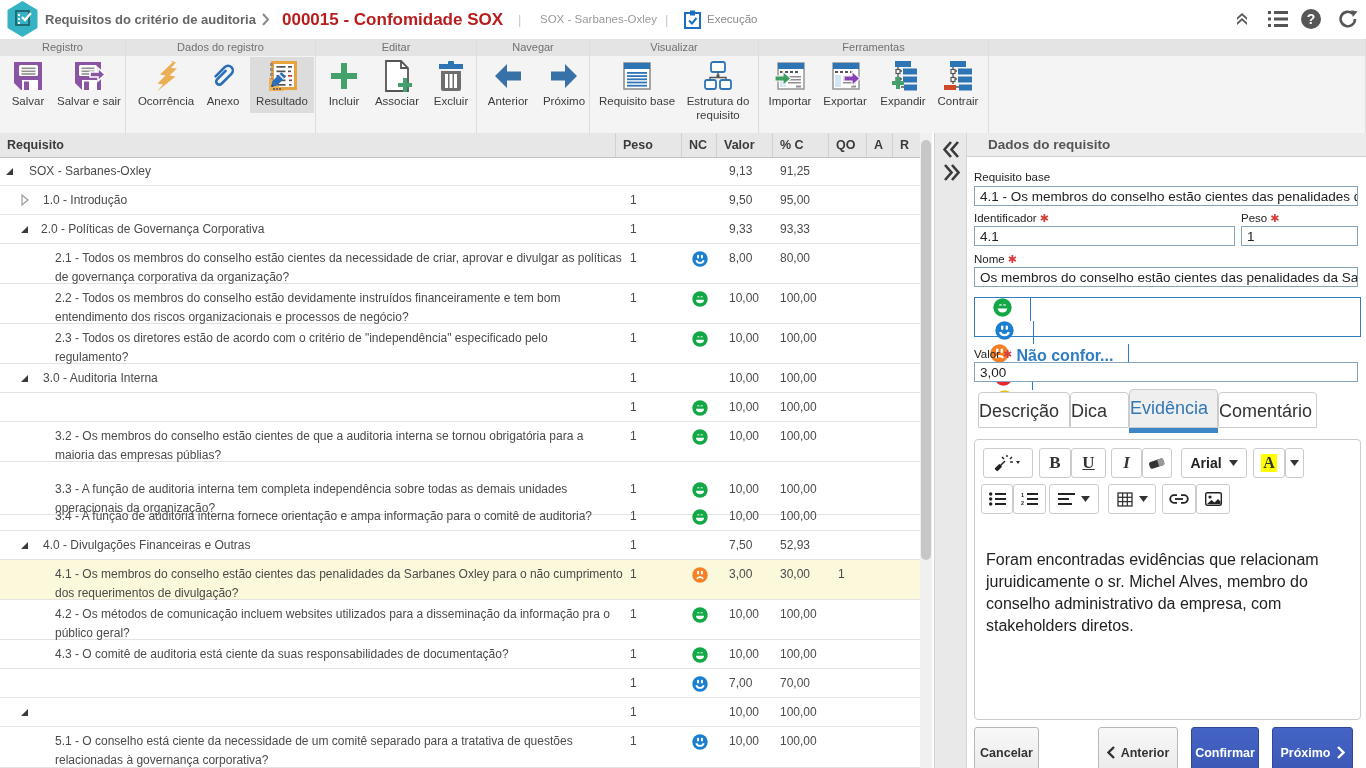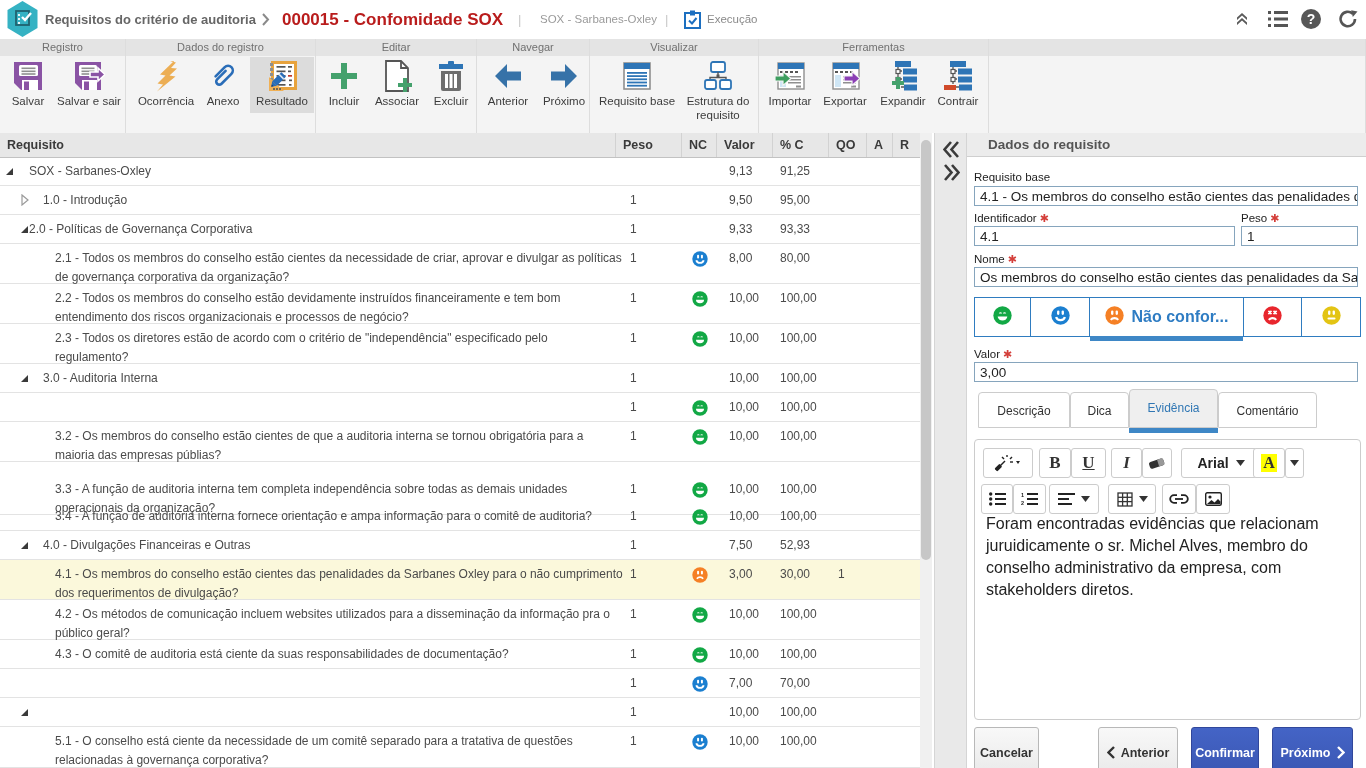--- a/index.html
+++ b/index.html
@@ -42,34 +42,34 @@
 
   
   #gutter { position:absolute; left:934px; top:133px; width:32px; height:635px; background:#e9e9e9; border-left:1px solid #d5d5d5; }
   #panel { position:absolute; left:966px; top:133px; width:400px; height:635px; background:#fff; border-left:1px solid #d5d5d5; }
   #phead { position:absolute; left:0; top:0; width:400px; height:24px; background:#ececec; border-bottom:1px solid #cfcfcf; font-size:13.5px; font-weight:bold; color:#555; line-height:24px; padding-left:21px; }
   .flabel { position:absolute; font-size:11.5px; color:#222; white-space:nowrap; }
   .req { color:#d43f3a; font-size:11px; margin-left:3px; }
   .finput { position:absolute; border:1px solid #86a5bd; background:#fff; font-size:13.5px; color:#222; padding:1px 5px 0; line-height:17px; white-space:nowrap; overflow:hidden; }
 
   
-  #smrow { position:absolute; left:7px; top:164px; width:387px; height:40px; border:1px solid #2f7cc0; display:flex; }
+  #smrow { position:absolute; left:7px; top:164px; width:387px; height:40px; border:1px solid #2f7cc0; display:flex;flex-direction:column; }
   .smcell { border-right:1px solid #2f7cc0; display:flex; align-items:center; justify-content:center; gap:8px; position:relative; }
   .smcell:last-child { border-right:none; }
   .smsel { position:absolute; left:0; right:0; bottom:-5px; height:5px; background:#3e87c6; }
 
   
-  .tab { position:absolute; background:#fff; border:1px solid #ccc; border-radius:4px 4px 0 0; font-size:12px; color:#333; text-align:center; }
+  .tab { position:absolute; background:#fff; border:1px solid #ccc; border-radius:4px 4px 0 0; font-size:18px; color:#333; text-align:left; }
   .tabact { background:#efefef; color:#3077b4; }
   .tabbar { position:absolute; height:4px; background:#3e87c6; }
 
   
   #editor { position:absolute; left:7px; top:306px; width:387px; height:281px; border:1px solid #ccc; border-radius:4px; background:#fff; }
   .ebtn { position:absolute; border:1px solid #ccc; background:#fff; border-radius:3px; display:flex; align-items:center; justify-content:center; }
-  .etext { position:absolute; left:11px; top:73px; font-size:16px; color:#222; line-height:22px; }
+  .etext { position:absolute; left:11px; top:109px; font-size:16px; color:#222; line-height:22px; }
 
   
   .btn { position:absolute; top:594px; height:51px; border-radius:3px; font-size:12.5px; font-weight:bold; display:flex; align-items:center; justify-content:center; }
   .btn-gray { background:linear-gradient(#f8f8f8,#e9e9e9); border:1px solid #b8b8b8; color:#333; }
   .btn-blue { background:linear-gradient(#4464c6,#3a56b2); border:1px solid #31479b; color:#fff; }
 </style>
 </head>
 <body>
 
 <div id="topbar">
@@ -378,21 +378,21 @@
         <svg class="tri-closed" style="left:21px;top:8px" width="8" height="12" viewBox="0 0 8 12">
           <path d="M1 1 L7 6 L1 11 z" fill="#fdfdfd" stroke="#9a9a9a" stroke-width="1.2"></path>
         </svg>
         <div class="txt" style="left:43px;width:572px">1.0 - Introdução</div>
         <div class="cell c-peso">1</div>
         <div class="cell c-valor">9,50</div>
         <div class="cell c-pc">95,00</div>
       </div>
       <div class="grow" style="top:82px;height:29px">
         <div class="tri-open" style="left:21px;top:11px"></div>
-        <div class="txt" style="left:29px;width:572px">2.0 - Políticas de Governança Corporativa</div>
+        <div class="txt" style="left:41px;width:572px">2.0 - Políticas de Governança Corporativa</div>
         <div class="cell c-peso">1</div>
         <div class="cell c-valor">9,33</div>
         <div class="cell c-pc">93,33</div>
       </div>
       <div class="grow" style="top:111px;height:40px">
         <div class="txt" style="left:55px;width:560px">2.1 - Todos os membros do conselho estão cientes da necessidade de criar, aprovar e divulgar as políticas<br>de governança corporativa da organização?</div>
         <div class="cell c-peso">1</div>
         <div class="nc"><svg width="16" height="16" viewBox="0 0 17 17">
             <circle cx="8.5" cy="8.5" r="8.2" fill="#1b7fd0"></circle>
             <rect x="5.4" y="4" width="2.1" height="4" rx="1" fill="#fff"></rect>
@@ -655,21 +655,21 @@
         <span style="font-style:italic;font-weight:bold;font-size:17px;font-family:Liberation Serif">I</span>
       </div>
       <div class="ebtn" style="left:167px;top:8px;width:30px;height:30px">
         <svg width="18" height="14" viewBox="0 0 18 14">
           <g transform="rotate(-18 9 7)">
             <path d="M3 4 h7 l4 0 a2 2 0 0 1 2 2 v3 a2 2 0 0 1 -2 2 h-11 a2 2 0 0 1 -2 -2 v-3 a2 2 0 0 1 2 -2 z" fill="#333"></path>
             <path d="M10 4 h4 a2 2 0 0 1 2 2 v3 a2 2 0 0 1 -2 2 h-4 z" fill="#999"></path>
           </g>
         </svg>
       </div>
-      <div class="ebtn" style="left:206px;top:8px;width:80px;height:30px">
+      <div class="ebtn" style="left:206px;top:8px;width:66px;height:30px">
         <span style="font-size:14px;font-weight:bold;color:#222">Arial</span>
         <svg width="9" height="6" viewBox="0 0 9 6" style="margin-left:7px">
           <path d="M0 0 h9 L4.5 6 z" fill="#333"></path>
         </svg>
       </div>
       <div class="ebtn" style="left:278px;top:8px;width:32px;height:30px">
         <span style="font-weight:bold;font-size:16px;background:#ffff00;padding:0 2px;font-family:Liberation Serif">A</span>
       </div>
       <div class="ebtn" style="left:310px;top:8px;width:19px;height:30px">
         <svg width="9" height="6" viewBox="0 0 9 6">

